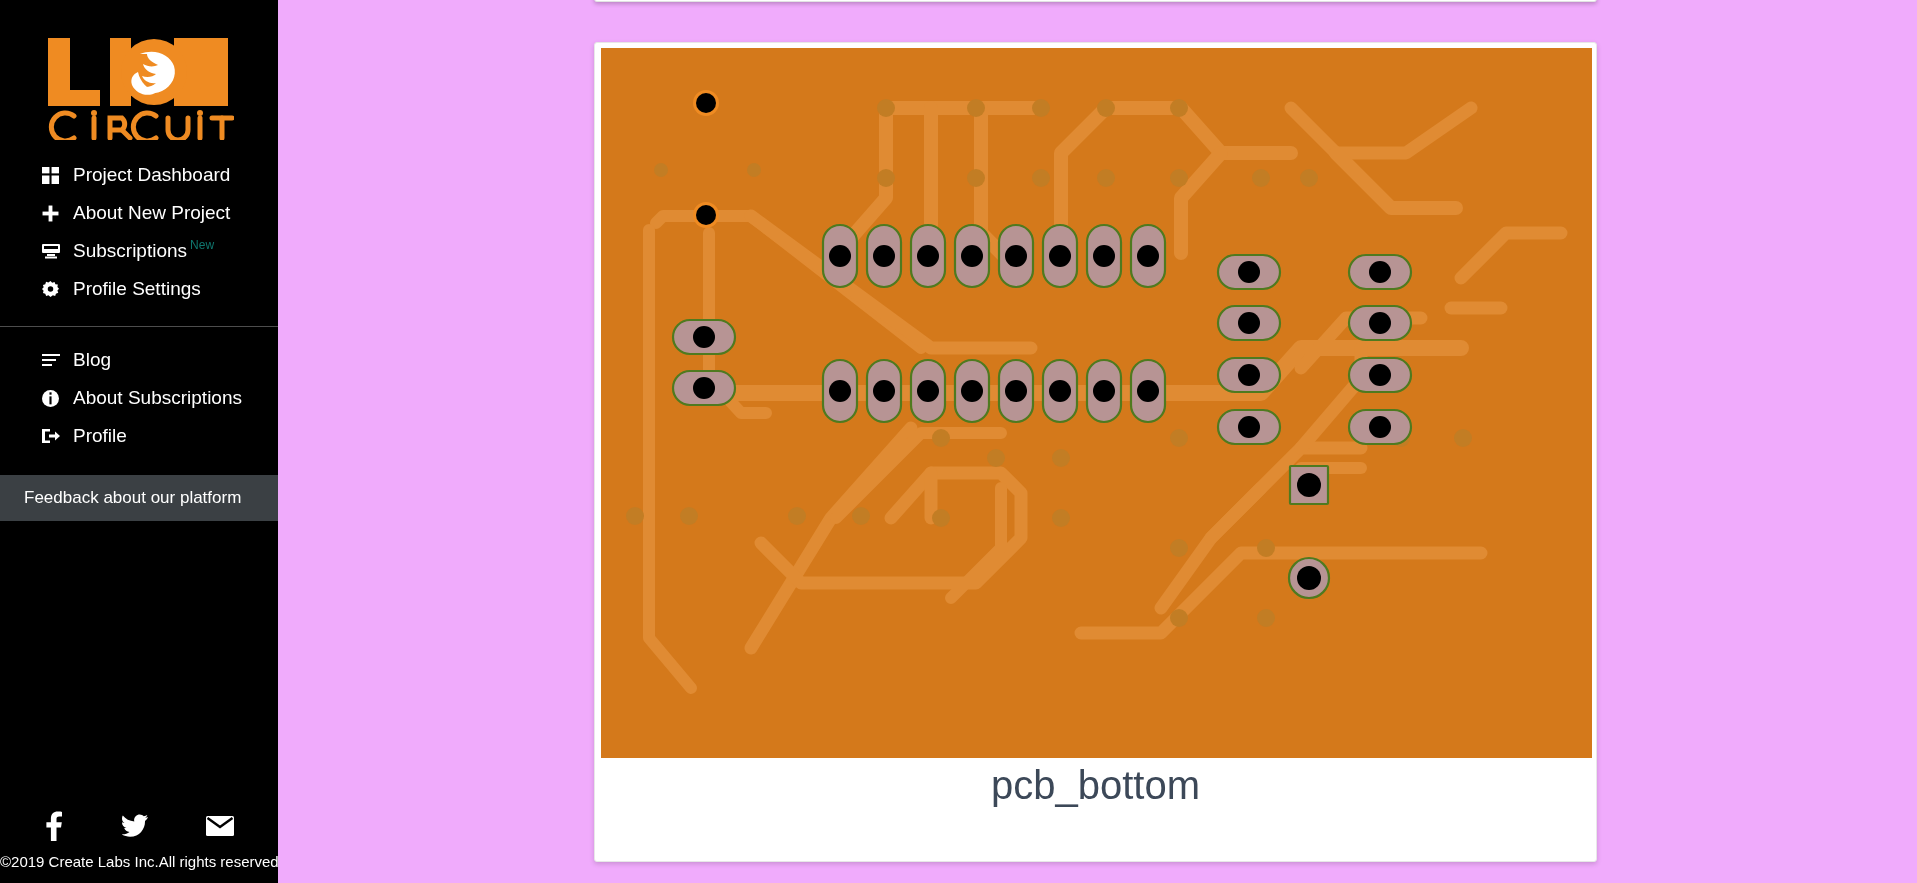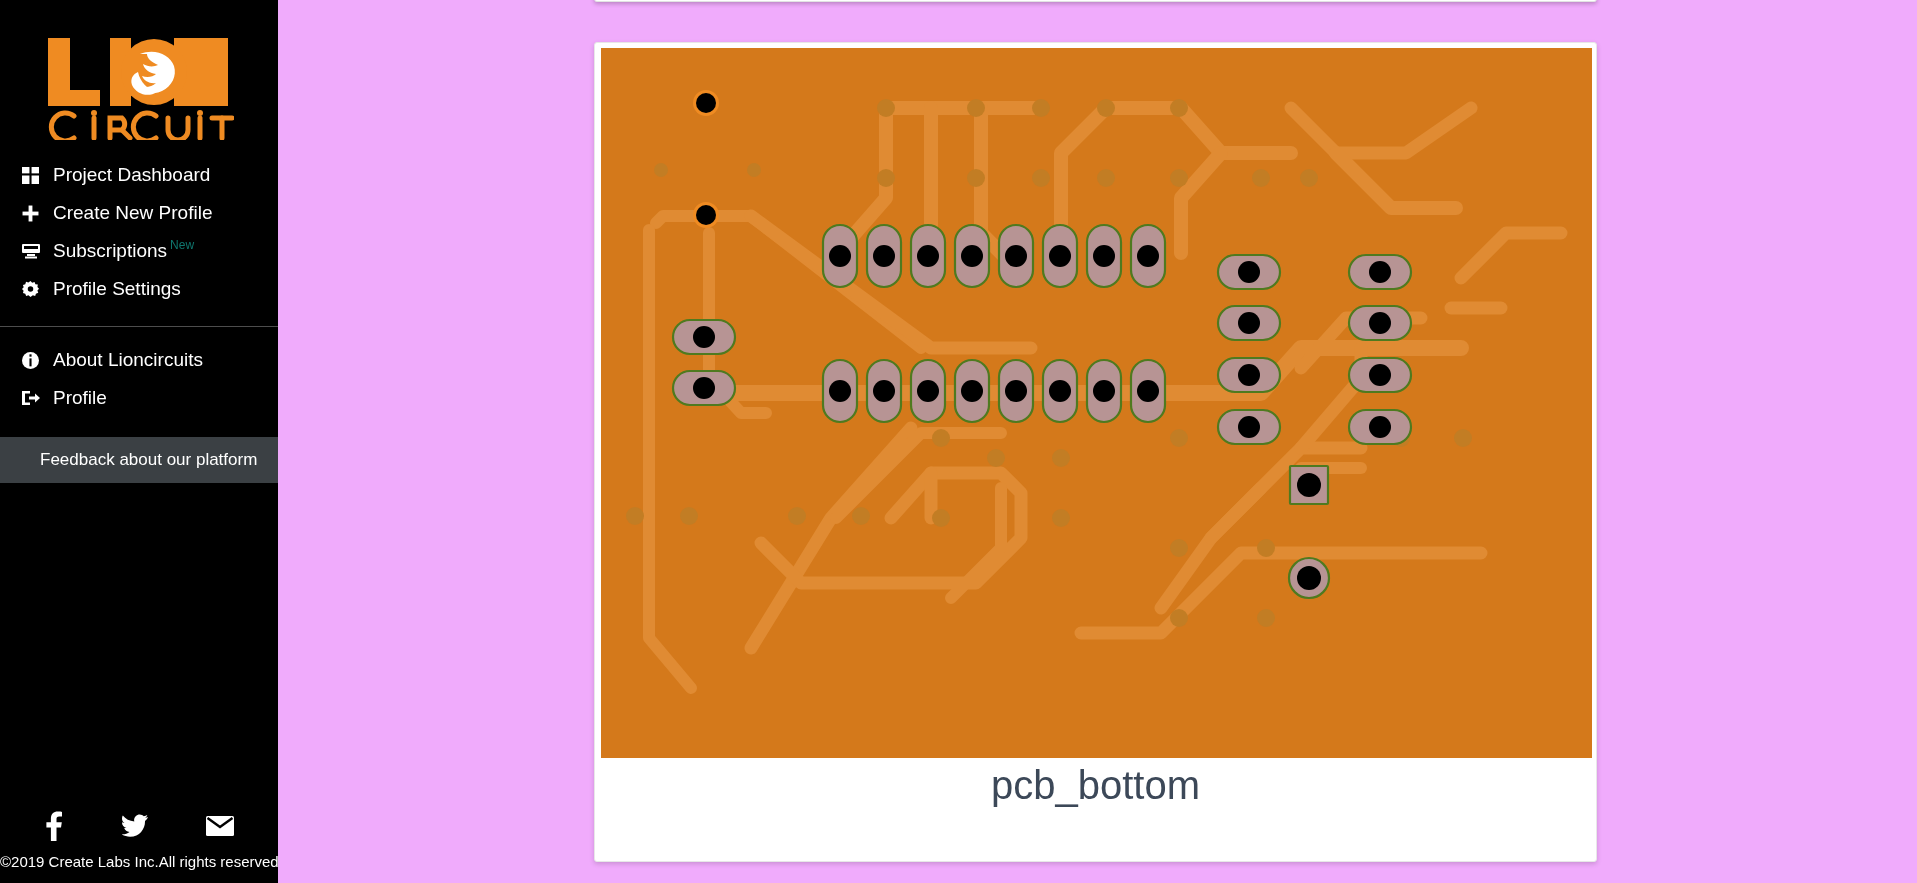--- a/index.html
+++ b/index.html
@@ -37,20 +37,21 @@
   .nav-item {
     display: flex;
     align-items: center;
     padding: 8px 0 8px 22px;
     color: #ffffff;
     font-size: 19px;
     line-height: 22px;
     text-decoration: none;
     cursor: pointer;
     white-space: nowrap;
+    margin-left: 20px;
   }
   .nav-ico {
     width: 26px;
     min-width: 26px;
     display: inline-flex;
     align-items: center;
     justify-content: flex-start;
     color: #ffffff;
   }
   .nav-ico svg { display: block; }
@@ -63,21 +64,21 @@
     margin-left: 3px;
     position: relative;
     top: -6px;
   }
 
   .feedback-bar {
     background: #3b4044;
     color: #ffffff;
     font-size: 17px;
     line-height: 20px;
-    padding: 13px 0 13px 40px;
+    padding: 13px 0 13px 24px;
     margin-top: 14px;
     cursor: pointer;
     white-space: nowrap;
   }
 
   .social-row {
     position: absolute;
     left: 0;
     bottom: 42px;
     width: 278px;
@@ -225,21 +226,21 @@
       <span class="nav-label">Project Dashboard</span>
     </a>
 
     <a class="nav-item" href="#">
       <span class="nav-ico">
         <svg width="17" height="17" viewBox="0 0 16 16" fill="#ffffff">
           <rect x="6.2" y="0.5" width="3.6" height="15"></rect>
             <rect x="0.5" y="6.2" width="15" height="3.6"></rect>
         </svg>
       </span>
-      <span class="nav-label">Create New Profile</span>
+      <span class="nav-label">About New Project</span>
     </a>
 
     <a class="nav-item" href="#">
       <span class="nav-ico">
         <svg width="18" height="16" viewBox="0 0 18 16" fill="#ffffff">
           <rect x="0" y="1" width="18" height="9" rx="1"></rect>
           <rect x="2" y="3" width="14" height="3" fill="#000000"></rect>
           <rect x="5" y="11" width="8" height="2"></rect>
           <rect x="3" y="13.5" width="12" height="2"></rect>
         </svg>
@@ -256,30 +257,40 @@
         </svg>
       </span>
       <span class="nav-label">Profile Settings</span>
     </a>
   </div>
 
   <div class="nav-sep"></div>
 
   <div class="nav-group">
 
+    <a class="nav-item" href="#">
+      <span class="nav-ico">
+        <svg width="18" height="14" viewBox="0 0 18 14" fill="#ffffff">
+          <rect x="0" y="1" width="18" height="2"></rect>
+          <rect x="0" y="6" width="14" height="2"></rect>
+          <rect x="0" y="11" width="10" height="2"></rect>
+        </svg>
+      </span>
+      <span class="nav-label">Blog</span>
+    </a>
 
     <a class="nav-item" href="#">
       <span class="nav-ico">
         <svg width="17" height="17" viewBox="0 0 16 16">
           <circle cx="8" cy="8" r="8" fill="#ffffff"></circle>
           <rect x="7" y="2.2" width="2" height="2.2" fill="#000000"></rect>
           <rect x="7" y="6" width="2" height="7.5" fill="#000000"></rect>
         </svg>
       </span>
-      <span class="nav-label">About Lioncircuits</span>
+      <span class="nav-label">About Subscriptions</span>
     </a>
 
     <a class="nav-item" href="#">
       <span class="nav-ico">
         <svg width="18" height="16" viewBox="0 0 18 16" fill="#ffffff">
           <path d="M0 1 H8 V3.5 H3 V12.5 H8 V15 H0 Z"></path>
           <rect x="7" y="6.5" width="8" height="3"></rect>
           <path d="M13 3.5 L18 8 L13 12.5 Z"></path>
         </svg>
       </span>

